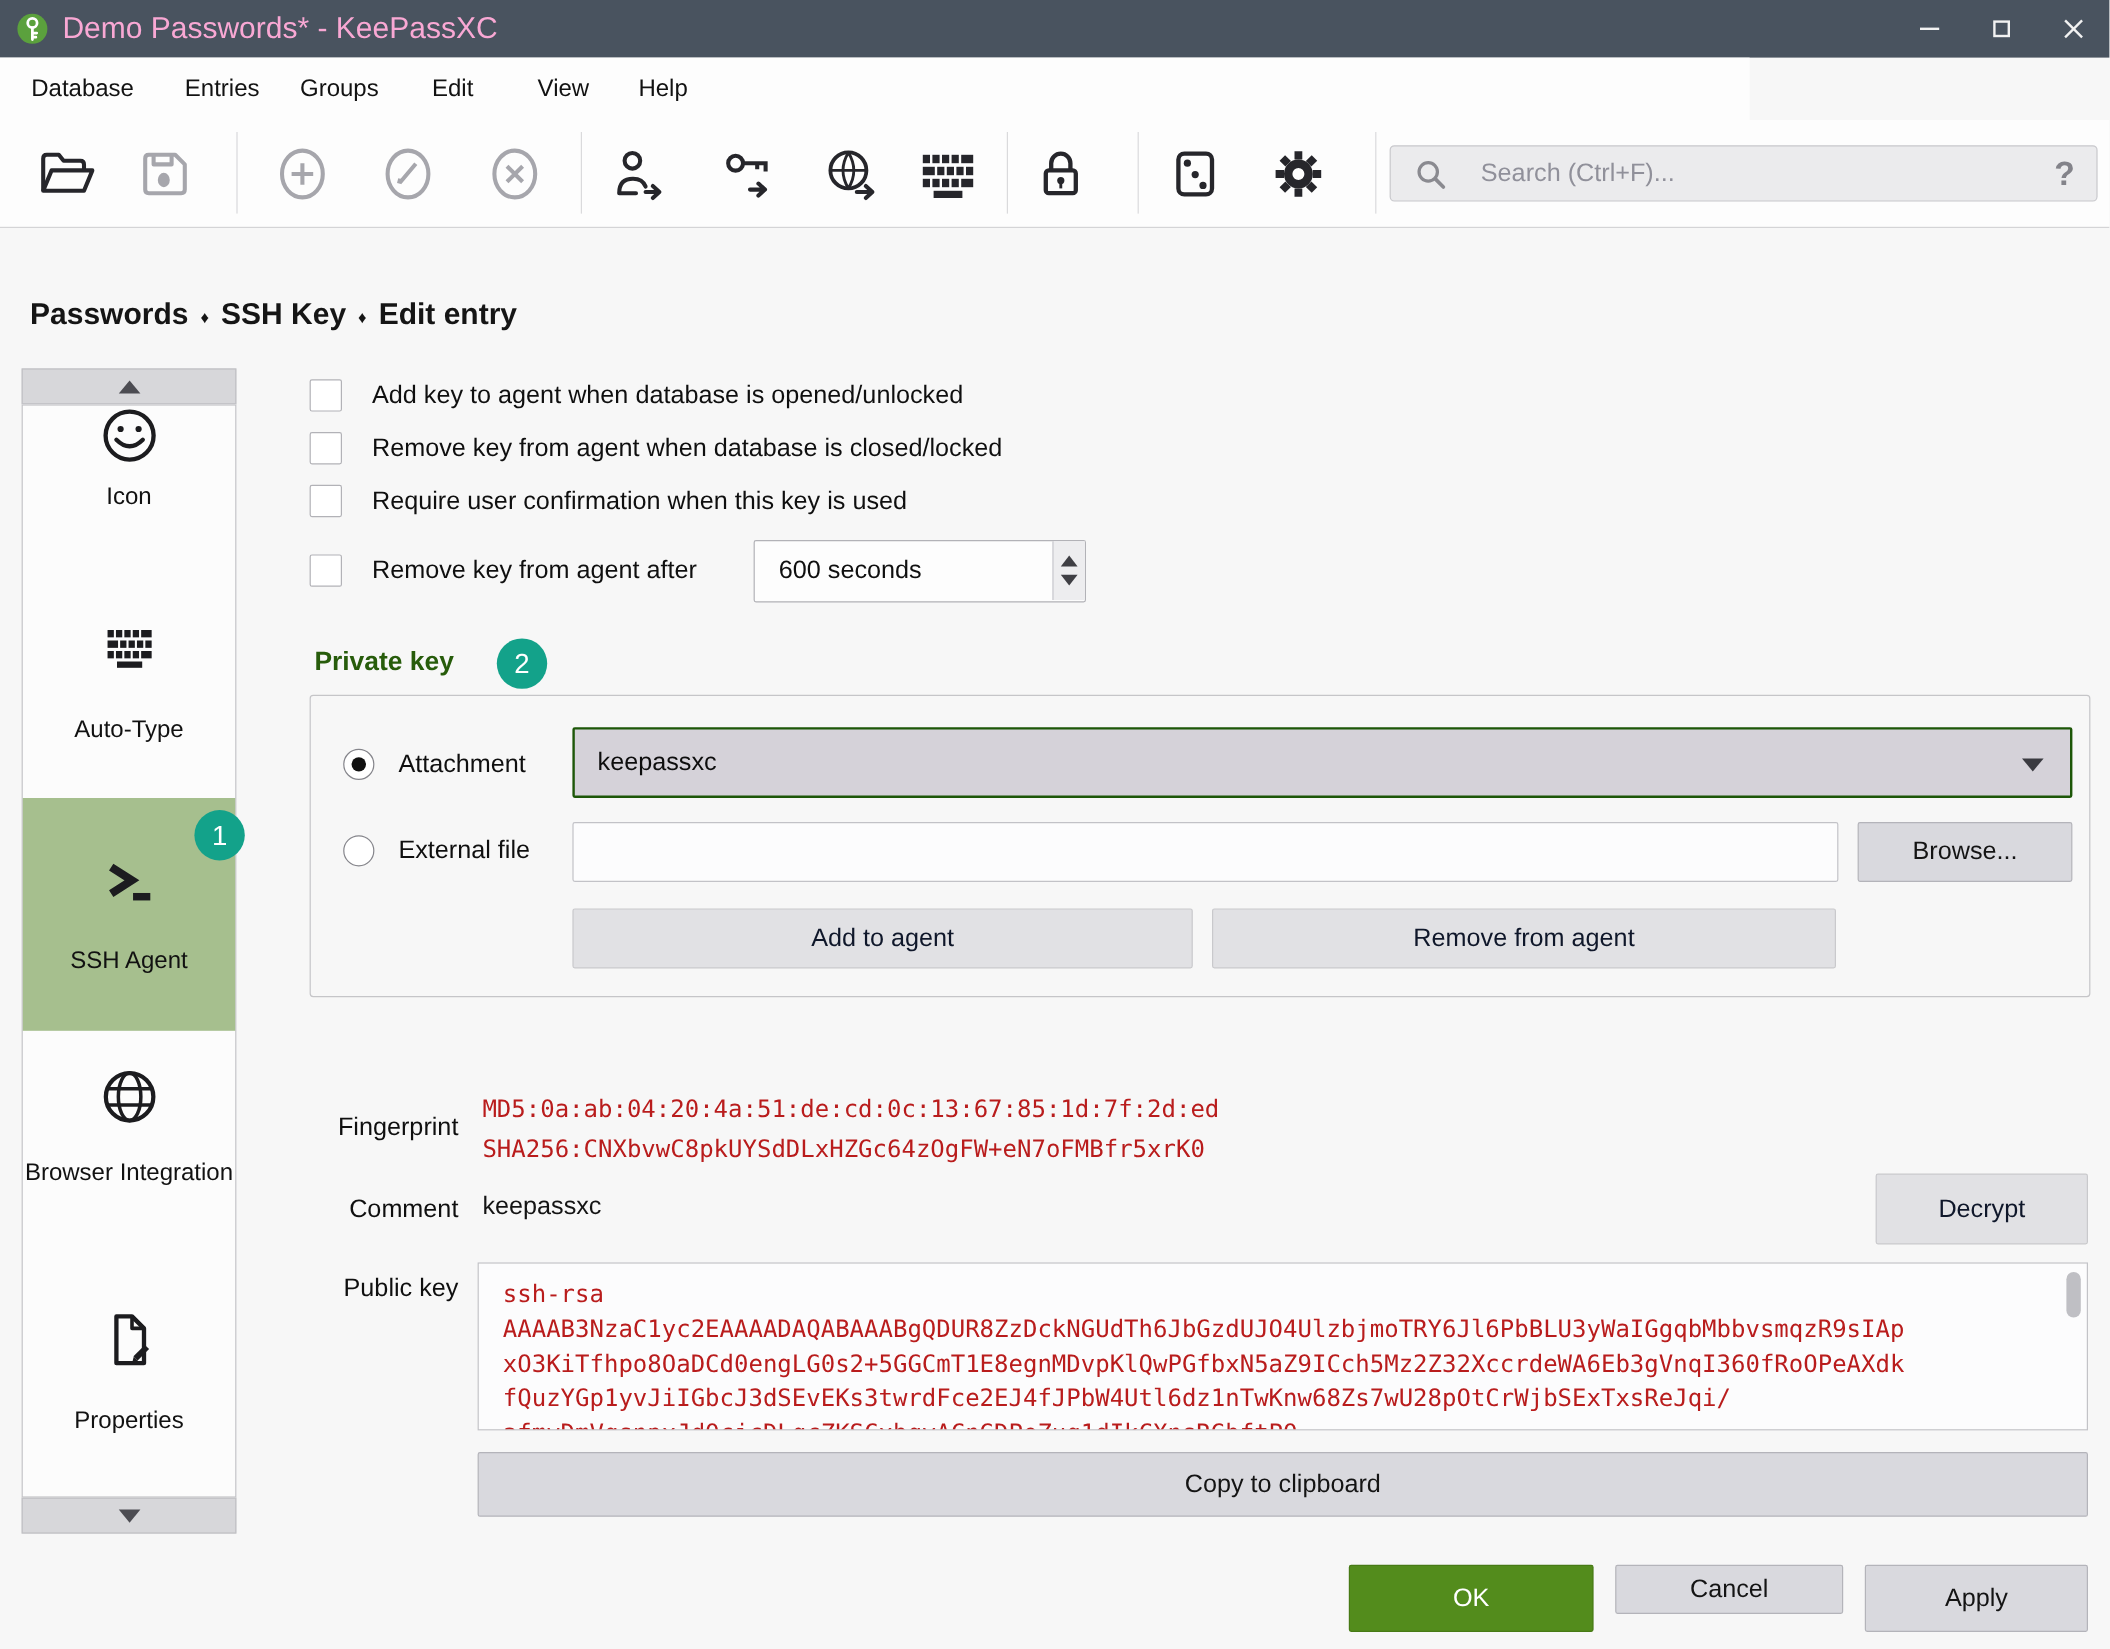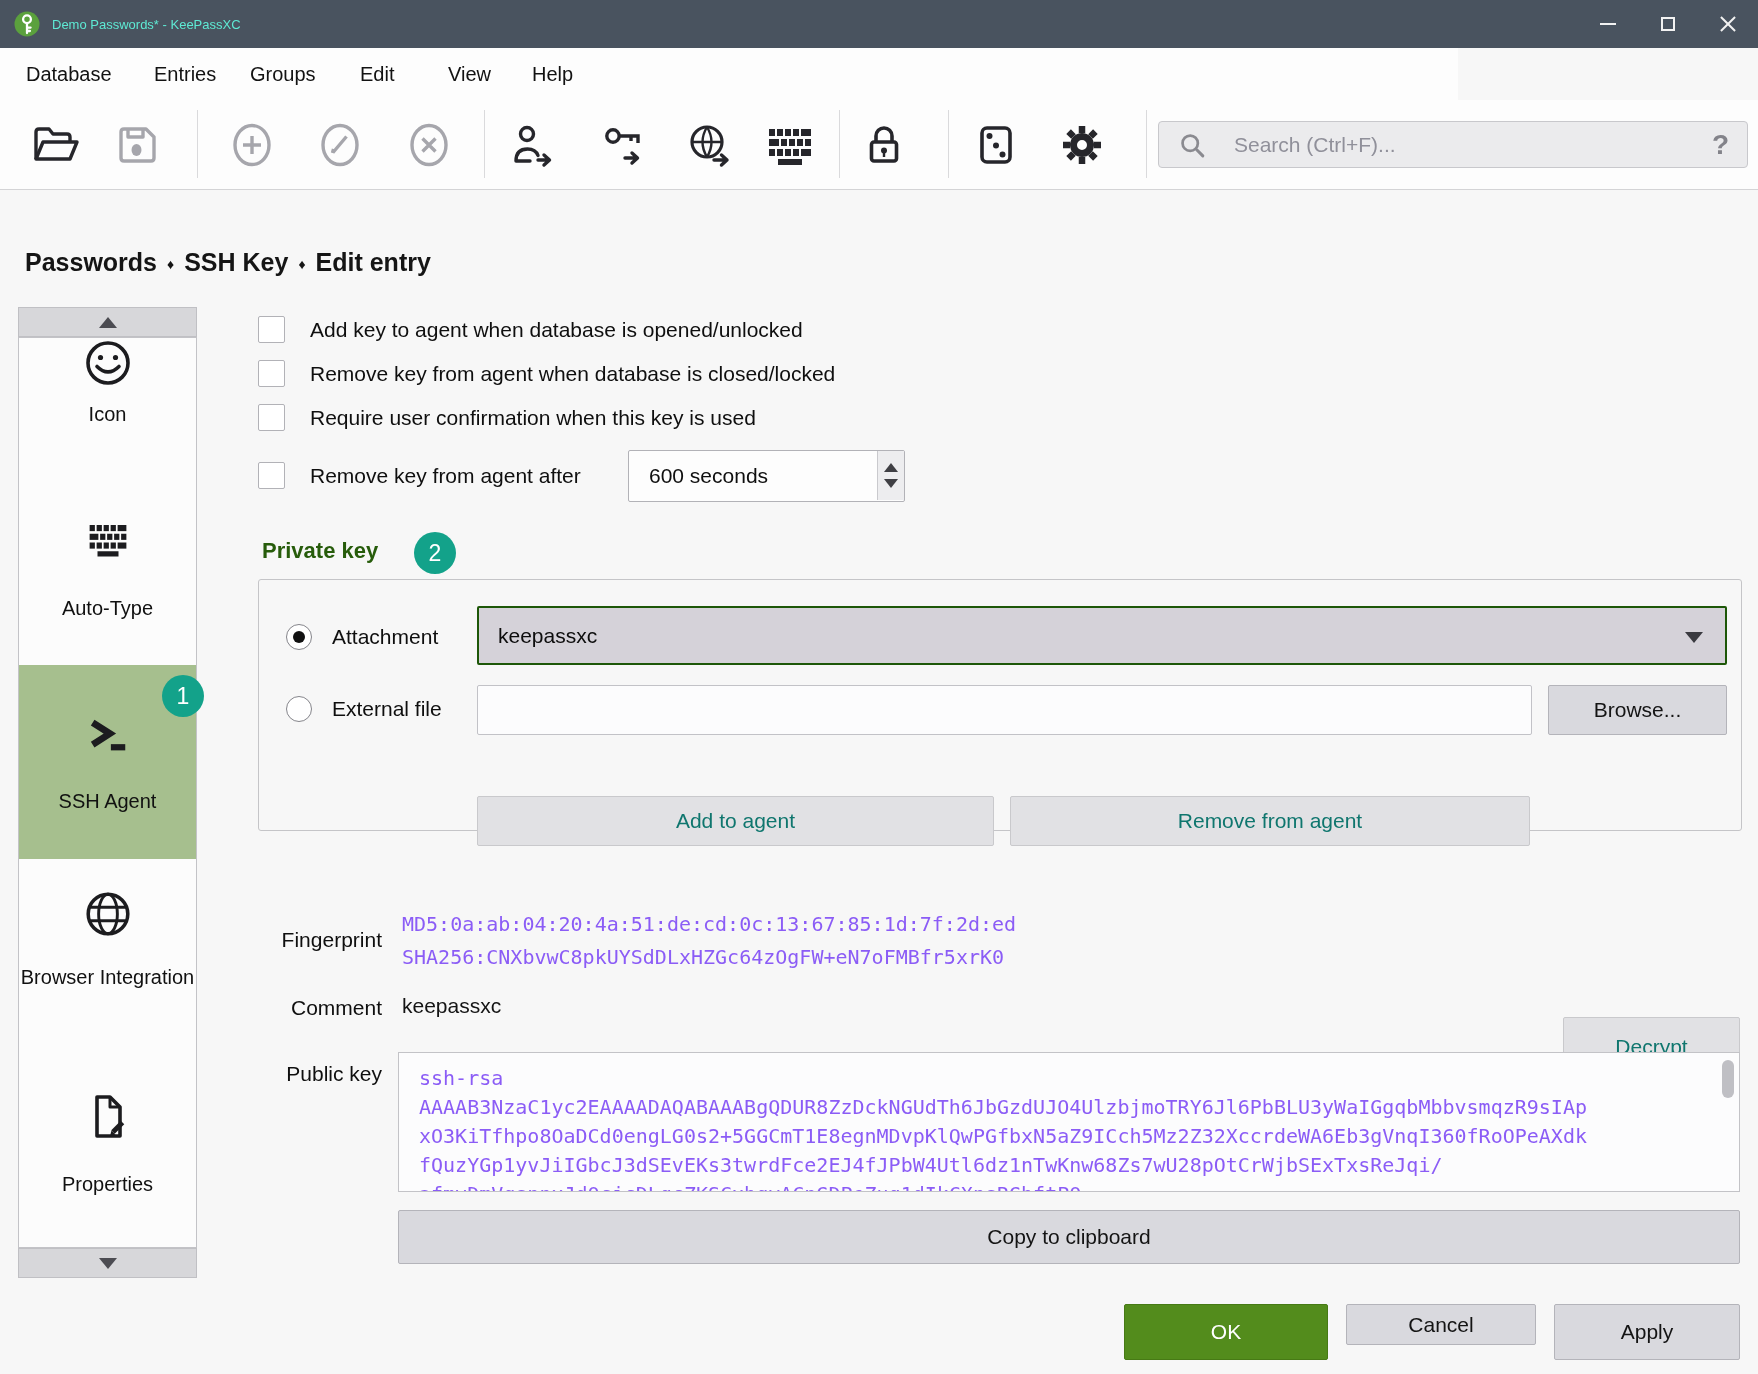--- a/index.html
+++ b/index.html
@@ -7,21 +7,21 @@
     --heading-green:#275c0b; --ok-green:#538c1c; --focus-green:#1d5708; --combobox-bg:#d5d2d9;
   }
   *{margin:0;padding:0;box-sizing:border-box;}
   html,body{width:1758px;height:1374px;overflow:hidden;}
   body{font-family:"Liberation Sans",sans-serif;color:#141414;background:#f7f7f7;}
   .app{position:relative;width:1758px;height:1374px;background:#f7f7f7;}
 
   
   .titlebar{position:absolute;left:0;top:0;width:1758px;height:48px;background:var(--titlebar-bg);display:flex;align-items:center;}
   .titlebar .logo{margin-left:13px;width:28px;height:28px;flex:0 0 auto;}
-  .titlebar .title{color:#5eead4;font-size:13px;margin-left:11px;flex:1 1 auto;white-space:nowrap;}
+  .titlebar .title{color:#f9a8d4;font-size:25px;margin-left:11px;flex:1 1 auto;white-space:nowrap;}
   .wc{display:flex;height:48px;}
   .wc-btn{width:60px;height:48px;display:flex;align-items:center;justify-content:center;}
   .g-min{width:16px;height:2px;background:#f2f2f2;display:block;}
   .g-max{width:14px;height:14px;border:2px solid #f2f2f2;display:block;}
   .g-close{position:relative;width:18px;height:18px;display:block;}
   .g-close::before,.g-close::after{content:"";position:absolute;left:-1px;top:8px;width:20px;height:2px;background:#f2f2f2;}
   .g-close::before{transform:rotate(45deg);}  .g-close::after{transform:rotate(-45deg);}
 
   
   .menubar{position:absolute;left:0;top:48px;width:1458px;height:52px;background:#fdfdfd;}
@@ -72,28 +72,28 @@
   .groupbox{position:absolute;left:258px;top:579px;width:1484px;height:252px;border:1px solid #c5c5c8;border-radius:3px;}
   .radio{position:absolute;width:26px;height:26px;border-radius:50%;background:#fff;border:1.5px solid #85858b;}
   .radio .dot{position:absolute;left:50%;top:50%;width:12px;height:12px;margin:-6px 0 0 -6px;border-radius:50%;background:#111;}
   .form-lbl{position:absolute;font-size:21px;color:#0f0f0f;white-space:nowrap;}
   .combobox{position:absolute;left:477px;top:606px;width:1250px;height:59px;background:var(--combobox-bg);border:2px solid var(--focus-green);border-radius:2px;display:flex;align-items:center;}
   .combobox .cb-text{margin-left:19px;font-size:21px;color:#0d0d0d;}
   .cb-arrow{position:absolute;right:22px;top:24px;width:0;height:0;border-left:9px solid transparent;border-right:9px solid transparent;border-top:11px solid #3a3a40;}
   .textinput{position:absolute;left:477px;top:685px;width:1055px;height:50px;background:#fcfcfd;border:1px solid #c2c2c7;border-radius:2px;font-size:21px;padding:0 14px;font-family:"Liberation Sans",sans-serif;outline:none;color:#111;}
   .btn{display:flex;align-items:center;justify-content:center;font-size:21px;border-radius:2px;}
   .btn-gray{background:#d9d9de;border:1px solid #b4b4ba;color:#141414;}
-  .btn-disabled{background:#e1e1e4;border:1px solid #c9c9cc;color:#0f766e;margin-top:39px;}
+  .btn-disabled{background:#e1e1e4;border:1px solid #c9c9cc;color:#0f172a;}
   .btn-browse{position:absolute;left:1548px;top:685px;width:179px;height:50px;}
   .btn-add{position:absolute;left:477px;top:757px;width:517px;height:50px;}
   .btn-remove{position:absolute;left:1010px;top:757px;width:520px;height:50px;}
 
   
   .det-lbl{position:absolute;left:230px;width:152px;text-align:right;font-size:21px;color:#0f0f0f;}
-  .mono{font-family:"DejaVu Sans Mono",monospace;font-size:20px;color:#8b5cf6;}
+  .mono{font-family:"DejaVu Sans Mono",monospace;font-size:20px;color:#b91c1c;}
   .fp-md5{position:absolute;left:402px;top:912px;}
   .fp-sha{position:absolute;left:402px;top:945px;}
   .comment-val{position:absolute;left:402px;top:994px;font-size:21px;}
   .btn-decrypt{position:absolute;left:1563px;top:978px;width:177px;height:59px;}
   .pubkey{position:absolute;left:398px;top:1052px;width:1342px;height:140px;background:#fcfcfd;border:1px solid #c3c3c7;overflow:hidden;}
   .pubkey-text{position:absolute;left:20px;top:11px;width:1280px;line-height:29px;white-space:nowrap;}
   .vscroll{position:absolute;right:5px;top:7px;width:12px;height:38px;border-radius:6px;background:#bfbfc4;}
 
   
   .btn-copy{position:absolute;left:398px;top:1210px;width:1342px;height:54px;}

